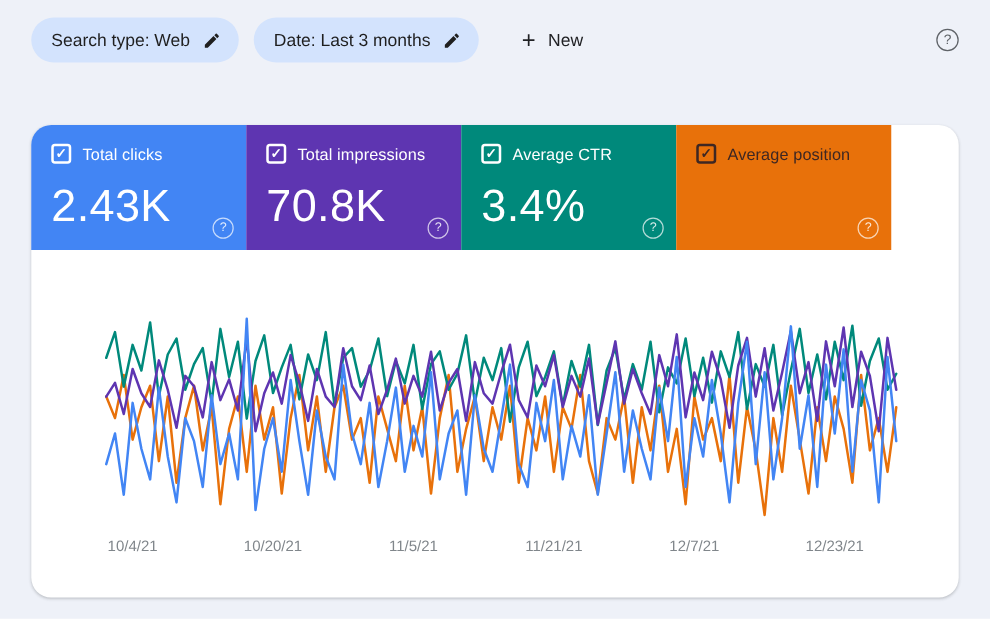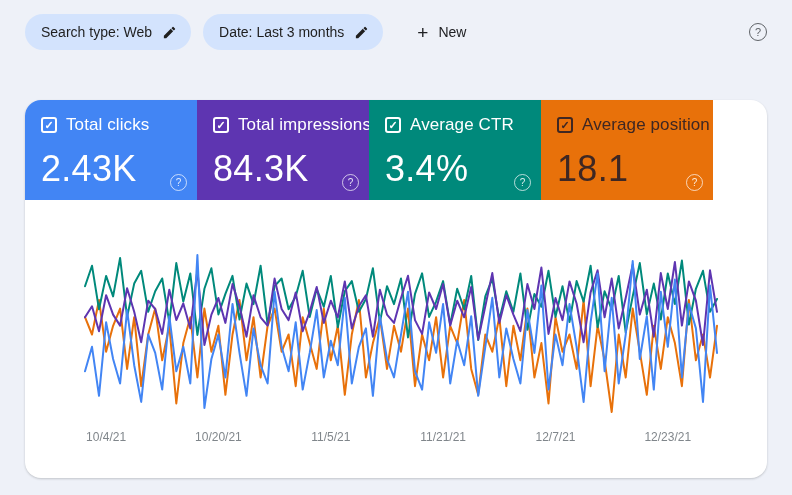--- a/index.html
+++ b/index.html
@@ -40,21 +40,21 @@
   .card{
     width:172px;height:100px;box-sizing:border-box;position:relative;
     padding:15px 10px 0 16px;cursor:pointer;
   }
   .card:first-child{border-top-left-radius:16px;}
   .card-top{display:flex;align-items:center;gap:9px;}
   .checkbox{
     width:12px;height:12px;border:2px solid currentColor;border-radius:3px;
     font-size:11px;line-height:12px;text-align:center;font-weight:bold;flex:none;
   }
-  .card-label{font-size:17px;font-weight:500;letter-spacing:.1px;white-space:nowrap;}
+  .card-label{font-size:13px;font-weight:500;letter-spacing:.1px;white-space:nowrap;}
   .card-value{font-size:36px;margin-top:13px;letter-spacing:.3px;}
   .card-help{
     position:absolute;right:10px;bottom:9px;width:15px;height:15px;
     border:1.5px solid rgba(255,255,255,.7);border-radius:50%;
     color:rgba(255,255,255,.85);font-size:10px;line-height:15px;text-align:center;cursor:pointer;
   }
   
   .chart-wrap{position:absolute;left:0;top:100px;width:636px;height:278px;}
   .chart-wrap svg{display:block;}
 </style>
@@ -93,39 +93,38 @@
       </div>
       <div class="card-value">2.43K</div>
       <span class="card-help">?</span>
     </div>
 
     <div class="card" style="background: rgb(94, 53, 177); color: rgb(255, 255, 255);">
       <div class="card-top">
         <span class="checkbox">✓</span>
         <span class="card-label">Total impressions</span>
       </div>
-      <div class="card-value">84.3K</div>
+      <div class="card-value">70.8K</div>
       <span class="card-help">?</span>
     </div>
 
     <div class="card" style="background: rgb(0, 137, 123); color: rgb(255, 255, 255);">
       <div class="card-top">
         <span class="checkbox">✓</span>
         <span class="card-label">Average CTR</span>
       </div>
       <div class="card-value">3.4%</div>
       <span class="card-help">?</span>
     </div>
 
     <div class="card" style="background: rgb(232, 113, 10); color: rgb(62, 39, 35);">
       <div class="card-top">
         <span class="checkbox">✓</span>
         <span class="card-label">Average position</span>
       </div>
-      <div class="card-value">18.1</div>
       <span class="card-help">?</span>
     </div>
 
   </div>
 
   <div class="chart-wrap">
     <svg id="chart-svg" width="742" height="278" viewBox="0 0 742 278">
         <polyline points="60.0,117.2 67.0,134.5 74.0,100.0 81.1,151.7 88.1,125.8 95.1,108.6 102.1,168.9 109.2,117.2 116.2,186.2 123.2,134.5 130.2,108.6 137.2,160.3 144.3,125.8 151.3,203.4 158.3,143.1 165.3,117.2 172.4,177.5 179.4,108.6 186.4,151.7 193.4,125.8 200.4,194.8 207.5,134.5 214.5,100.0 221.5,160.3 228.5,117.2 235.6,177.5 242.6,125.8 249.6,108.6 256.6,151.7 263.6,134.5 270.7,186.2 277.7,117.2 284.7,143.1 291.7,168.9 298.8,108.6 305.8,160.3 312.8,125.8 319.8,194.8 326.8,134.5 333.9,100.0 340.9,177.5 347.9,143.1 354.9,117.2 362.0,168.9 369.0,125.8 376.0,151.7 383.0,108.6 390.0,186.2 397.1,134.5 404.1,160.3 411.1,117.2 418.1,177.5 425.2,125.8 432.2,143.1 439.2,100.0 446.2,168.9 453.2,194.8 460.3,134.5 467.3,151.7 474.3,117.2 481.3,186.2 488.4,125.8 495.4,160.3 502.4,108.6 509.4,177.5 516.4,143.1 523.5,203.4 530.5,117.2 537.5,151.7 544.5,134.5 551.6,168.9 558.6,100.0 565.6,186.2 572.6,125.8 579.6,160.3 586.7,212.0 593.7,134.5 600.7,177.5 607.7,108.6 614.8,151.7 621.8,194.8 628.8,125.8 635.8,168.9 642.8,117.2 649.9,143.1 656.9,186.2 663.9,100.0 670.9,160.3 678.0,134.5 685.0,177.5 692.0,125.8" fill="none" stroke="#e8710a" stroke-width="2" stroke-linejoin="round" stroke-linecap="round"></polyline>
         <polyline points="60.0,86.2 67.0,65.7 74.0,109.3 81.1,75.9 88.1,96.4 95.1,58.0 102.1,116.9 109.2,83.6 116.2,70.8 123.2,111.8 130.2,91.3 137.2,78.5 144.3,122.1 151.3,63.1 158.3,101.6 165.3,73.4 172.4,134.9 179.4,88.8 186.4,68.3 193.4,114.4 200.4,93.9 207.5,75.9 214.5,119.5 221.5,83.6 228.5,104.1 235.6,65.7 242.6,124.6 249.6,86.2 256.6,78.5 263.6,109.3 270.7,96.4 277.7,70.8 284.7,116.9 291.7,88.8 298.8,106.7 305.8,75.9 312.8,127.2 319.8,91.3 326.8,81.1 333.9,111.8 340.9,99.0 347.9,68.3 354.9,122.1 362.0,86.2 369.0,104.1 376.0,78.5 383.0,137.4 390.0,93.9 397.1,73.4 404.1,116.9 411.1,101.6 418.1,81.1 425.2,124.6 432.2,88.8 439.2,109.3 446.2,75.9 453.2,140.0 460.3,96.4 467.3,78.5 474.3,119.5 481.3,91.3 488.4,111.8 495.4,73.4 502.4,129.8 509.4,93.9 516.4,106.7 523.5,70.8 530.5,116.9 537.5,86.2 544.5,122.1 551.6,81.1 558.6,101.6 565.6,65.7 572.6,127.2 579.6,91.3 586.7,109.3 593.7,75.9 600.7,132.3 607.7,96.4 614.8,63.1 621.8,114.4 628.8,83.6 635.8,119.5 642.8,73.4 649.9,104.1 656.9,60.6 663.9,124.6 670.9,88.8 678.0,70.8 685.0,111.8 692.0,99.0" fill="none" stroke="#00897b" stroke-width="2" stroke-linejoin="round" stroke-linecap="round"></polyline>
         <polyline points="60.0,117.3 67.0,106.3 74.0,131.2 81.1,95.2 88.1,114.6 95.1,125.6 102.1,88.3 109.2,111.8 116.2,142.2 123.2,100.7 130.2,109.0 137.2,133.9 144.3,89.7 151.3,120.1 158.3,103.5 165.3,128.4 172.4,70.3 179.4,145.0 186.4,114.6 193.4,98.0 200.4,122.9 207.5,84.1 214.5,106.3 221.5,136.7 228.5,95.2 235.6,117.3 242.6,125.6 249.6,78.6 256.6,109.0 263.6,120.1 270.7,92.4 277.7,131.2 284.7,111.8 291.7,86.9 298.8,122.9 305.8,100.7 312.8,117.3 319.8,81.4 326.8,128.4 333.9,106.3 340.9,95.2 347.9,136.7 354.9,89.7 362.0,114.6 369.0,122.9 376.0,98.0 383.0,75.8 390.0,120.1 397.1,133.9 404.1,92.4 411.1,109.0 418.1,84.1 425.2,125.6 432.2,100.7 439.2,117.3 446.2,86.9 453.2,139.5 460.3,106.3 467.3,73.1 474.3,122.9 481.3,95.2 488.4,114.6 495.4,131.2 502.4,84.1 509.4,109.0 516.4,67.5 523.5,133.9 530.5,98.0 537.5,120.1 544.5,81.4 551.6,103.5 558.6,142.2 565.6,92.4 572.6,70.3 579.6,117.3 586.7,78.6 593.7,128.4 600.7,98.0 607.7,64.8 614.8,114.6 621.8,89.7 628.8,136.7 635.8,73.1 642.8,109.0 649.9,62.0 656.9,125.6 663.9,81.4 670.9,100.7 678.0,145.0 685.0,70.3 692.0,111.8" fill="none" stroke="#5e35b1" stroke-width="2" stroke-linejoin="round" stroke-linecap="round"></polyline>

